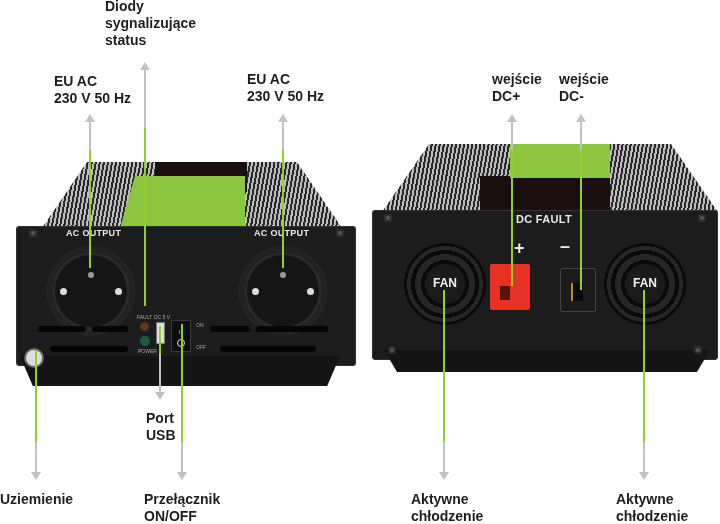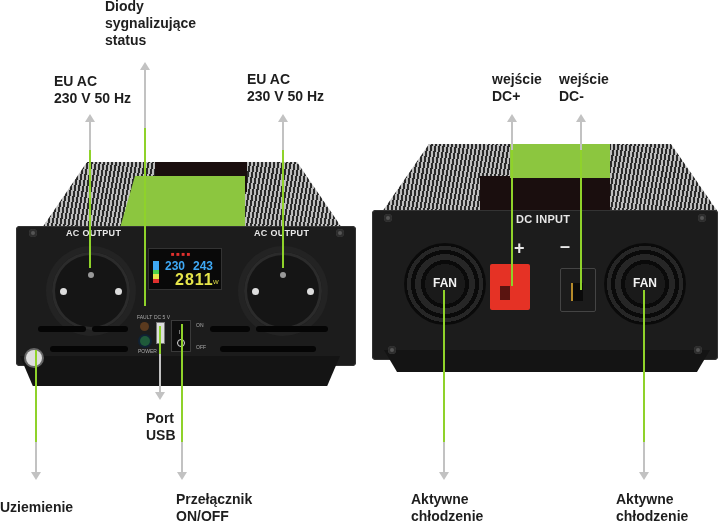--- a/index.html
+++ b/index.html
@@ -57,28 +57,20 @@
     <div class="pin" style="left:8px;"></div>
     <div class="gnd"></div>
     <div class="pin" style="left:63px;"></div>
   </div>
   <div class="socket" style="left:244px;top:236px;">
     <div class="pin" style="left:8px;"></div>
     <div class="gnd"></div>
     <div class="pin" style="left:63px;"></div>
   </div>
 
-  <div class="lcd" style="left:148px;top:232px;width:72px;height:40px;">
-    <span class="lcd-leds" style="left:22px;top:2px;">■ ■ ■ ■</span>
-    <div style="position:absolute;left:4px;top:12px;width:6px;height:22px;background:linear-gradient(#3fa9f5 0 40%,#4ccf4c 40% 60%,#e6e54a 60% 80%,#e0302e 80%);"></div>
-    <span class="lcd-v" style="left:16px;top:10px;">230</span>
-    <span class="lcd-v" style="left:44px;top:10px;">243</span>
-    <span class="lcd-w" style="left:26px;top:22px;">2811</span>
-    <span class="lcd-leds" style="left:64px;top:30px;color:#e6e54a;">W</span>
-  </div>
 
   <span class="tiny" style="left:137px;top:298px;">FAULT</span>
   <div class="led" style="left:140px;top:306px;width:9px;height:9px;background:#5a3a1e;"></div>
   <div class="led" style="left:140px;top:320px;width:10px;height:10px;background:#1f5a3a;box-shadow:0 0 0 2px #123;"></div>
   <span class="tiny" style="left:138px;top:332px;">POWER</span>
   <span class="tiny" style="left:154px;top:298px;">DC 5 V</span>
   <div class="usb" style="left:156px;top:306px;width:7px;height:20px;"></div>
   <div class="sw" style="left:171px;top:304px;width:18px;height:30px;">
     <span class="tiny" style="left:7px;top:8px;color:#ddd;">I</span>
     <div style="position:absolute;left:5px;top:18px;width:6px;height:6px;border:1px solid #ddd;border-radius:50%;"></div>
@@ -97,21 +89,21 @@
 </div>
 
 <div class="device" style="left:0;top:0;width:720px;height:400px;">
   <div class="fins" style="left:382px;top:144px;width:336px;height:68px;clip-path:polygon(14% 0,86% 0,100% 100%,0 100%);"></div>
   <div class="darklabel" style="left:480px;top:176px;width:130px;height:36px;"></div>
   <div class="greenlabel" style="left:510px;top:144px;width:100px;height:34px;clip-path:polygon(0 0,100% 0,100% 100%,0 100%);"></div>
 
   <div class="face" style="left:372px;top:210px;width:346px;height:150px;"></div>
   <div class="base" style="left:384px;top:350px;width:326px;height:22px;clip-path:polygon(0 0,100% 0,96% 100%,4% 100%);"></div>
 
-  <span class="facetext" style="left:516px;top:213px;font-size:11px;">DC INPUT</span>
+  <span class="facetext" style="left:516px;top:213px;font-size:11px;">DC FAULT</span>
   <span class="facetext" style="left:514px;top:238px;font-size:18px;">+</span>
   <span class="facetext" style="left:560px;top:236px;font-size:18px;">–</span>
 
   <div class="screw" style="left:384px;top:214px;"></div>
   <div class="screw" style="left:698px;top:214px;"></div>
   <div class="screw" style="left:388px;top:346px;"></div>
   <div class="screw" style="left:694px;top:346px;"></div>
 
   <div class="fan" style="left:404px;top:243px;">
     <span>FAN</span>
@@ -174,19 +166,19 @@
 <div class="lbl" style="left:54px;top:73px;">EU AC
 230 V 50 Hz</div>
 <div class="lbl" style="left:247px;top:71px;">EU AC
 230 V 50 Hz</div>
 <div class="lbl" style="left:492px;top:71px;">wejście
 DC+</div>
 <div class="lbl" style="left:559px;top:71px;">wejście
 DC-</div>
 <div class="lbl" style="left:146px;top:410px;">Port
 USB</div>
-<div class="lbl" style="left:0px;top:491px;margin-top:8px;">Uziemienie</div>
-<div class="lbl" style="left:144px;top:491px;margin-left:32px;">Przełącznik
+<div class="lbl" style="left:0px;top:491px;">Uziemienie</div>
+<div class="lbl" style="left:144px;top:491px;">Przełącznik
 ON/OFF</div>
 <div class="lbl" style="left:411px;top:491px;">Aktywne
 chłodzenie</div>
 <div class="lbl" style="left:616px;top:491px;">Aktywne
 chłodzenie</div>
 
 </body></html>

